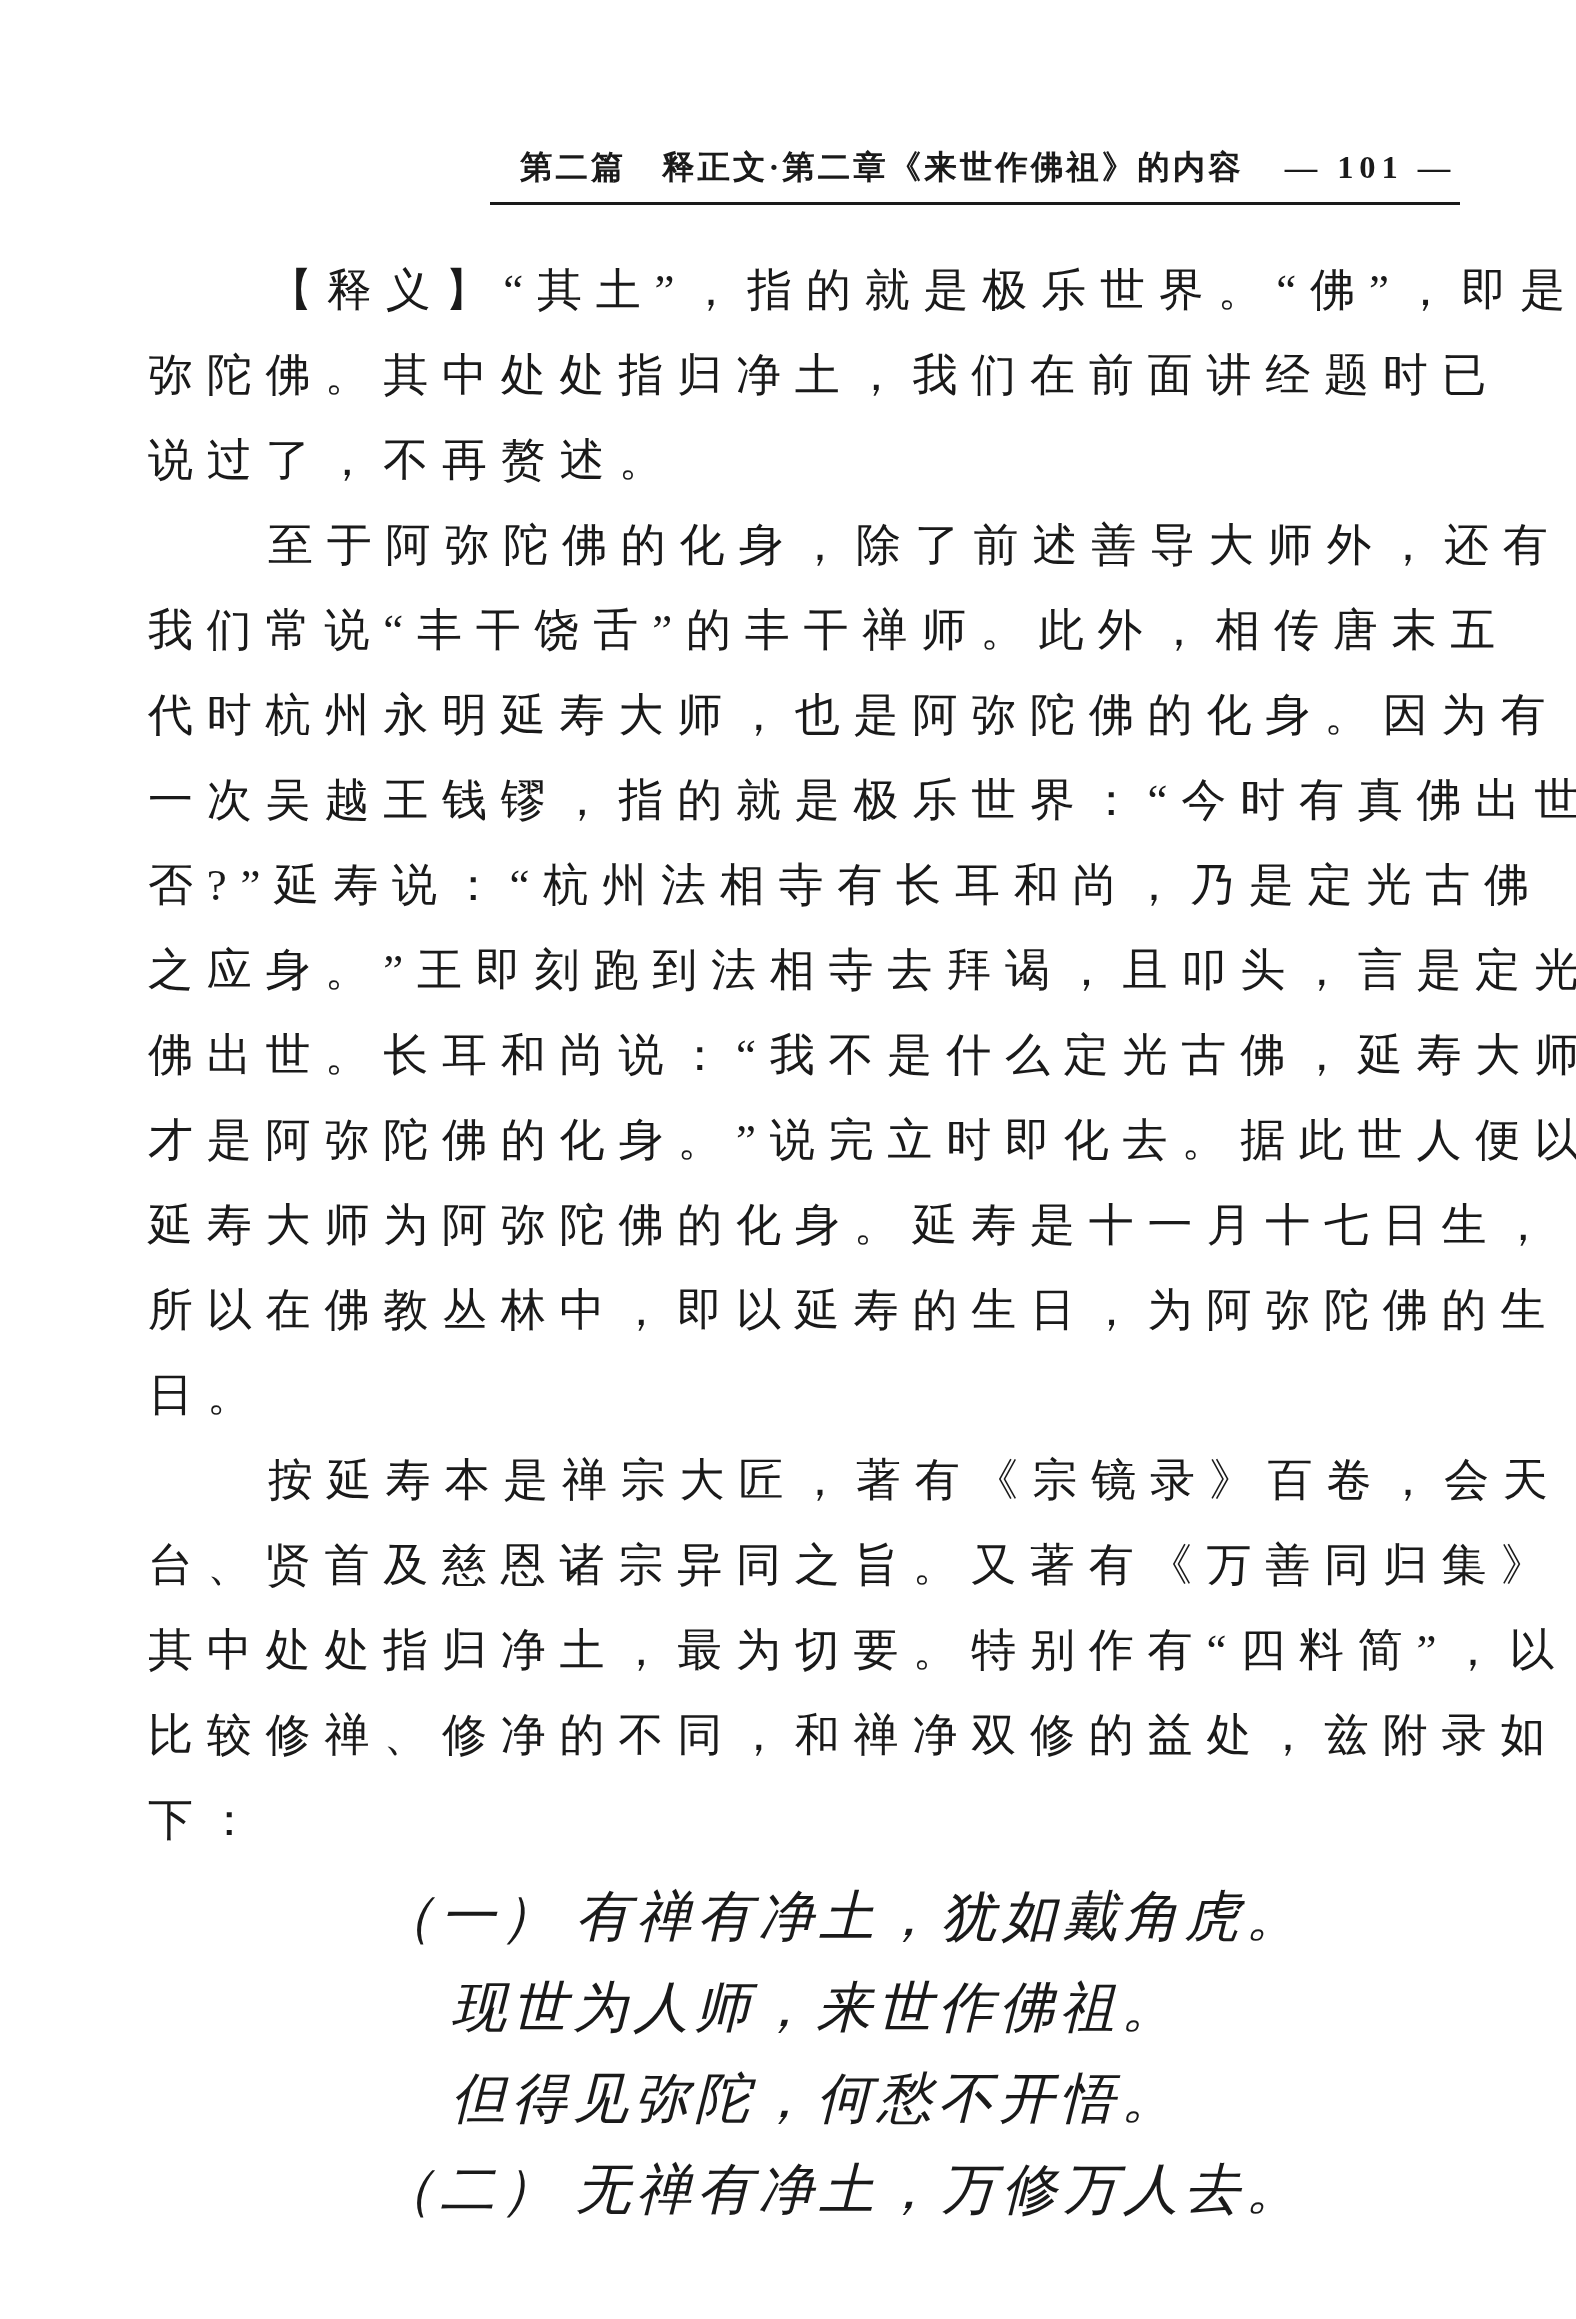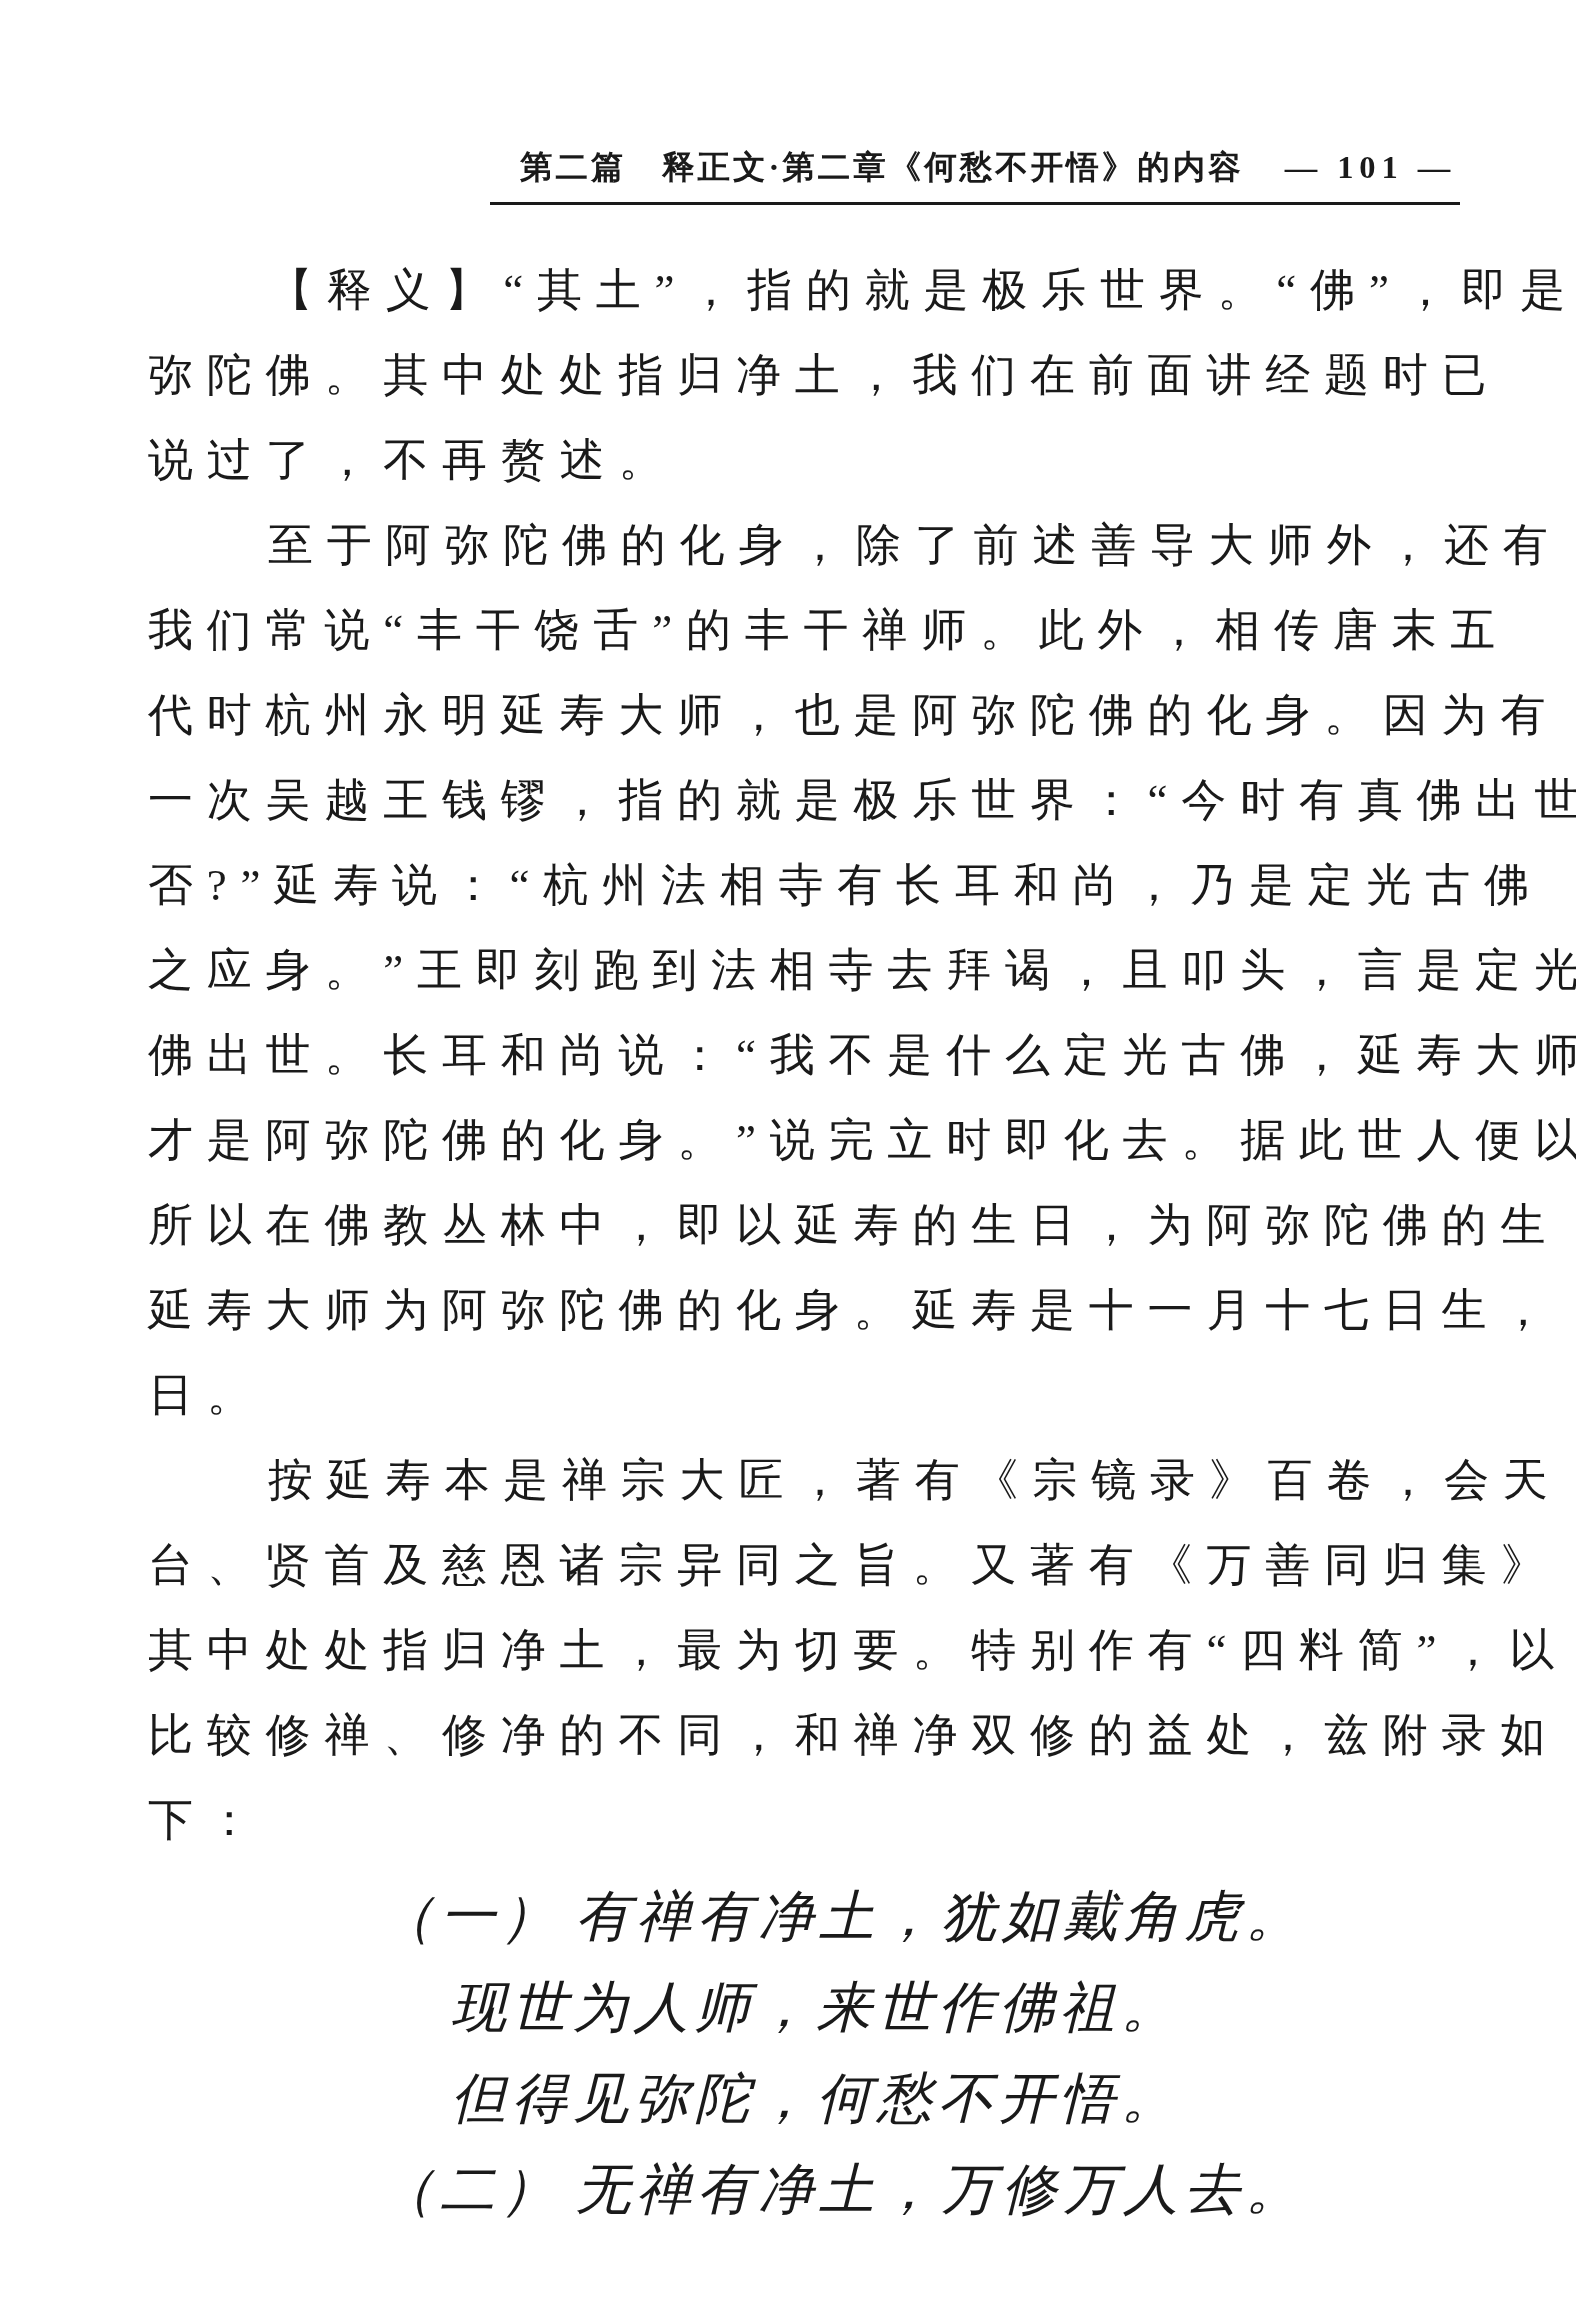--- a/index.html
+++ b/index.html
@@ -55,43 +55,43 @@
   .vline.cont{padding-left:303px;}
   .vmark{margin-right:13.8px;}
 </style>
 </head>
 <body>
 
 <div class="page">
 
   <div class="running-head">
     <span class="head-inner">
-      <span>第二篇　释正文·第二章《何愁不开悟》的内容</span><span class="page-number">— 101 —</span>
+      <span>第二篇　释正文·第二章《来世作佛祖》的内容</span><span class="page-number">— 101 —</span>
     </span>
   </div>
 
   <div class="body-text">
 
     <section>
       <div class="line open">【释义】“其土”，指的就是极乐世界。“佛”，即是阿</div>
       <div class="line">弥陀佛。其中处处指归净土，我们在前面讲经题时已</div>
       <div class="line end">说过了，不再赘述。</div>
     </section>
 
     <section>
       <div class="line open">至于阿弥陀佛的化身，除了前述善导大师外，还有</div>
       <div class="line">我们常说“丰干饶舌”的丰干禅师。此外，相传唐末五</div>
       <div class="line">代时杭州永明延寿大师，也是阿弥陀佛的化身。因为有</div>
       <div class="line">一次吴越王钱镠，指的就是极乐世界：“今时有真佛出世</div>
       <div class="line">否?”延寿说：“杭州法相寺有长耳和尚，乃是定光古佛</div>
       <div class="line">之应身。”王即刻跑到法相寺去拜谒，且叩头，言是定光</div>
       <div class="line">佛出世。长耳和尚说：“我不是什么定光古佛，延寿大师</div>
       <div class="line">才是阿弥陀佛的化身。”说完立时即化去。据此世人便以</div>
+      <div class="line">延寿大师为阿弥陀佛的化身。延寿是十一月十七日生，</div>
       <div class="line">所以在佛教丛林中，即以延寿的生日，为阿弥陀佛的生</div>
-      <div class="line">延寿大师为阿弥陀佛的化身。延寿是十一月十七日生，</div>
       <div class="line end">日。</div>
     </section>
 
     <section>
       <div class="line open">按延寿本是禅宗大匠，著有《宗镜录》百卷，会天</div>
       <div class="line">台、贤首及慈恩诸宗异同之旨。又著有《万善同归集》，</div>
       <div class="line">其中处处指归净土，最为切要。特别作有“四料简”，以</div>
       <div class="line">比较修禅、修净的不同，和禅净双修的益处，兹附录如</div>
       <div class="line end">下：</div>
     </section>

